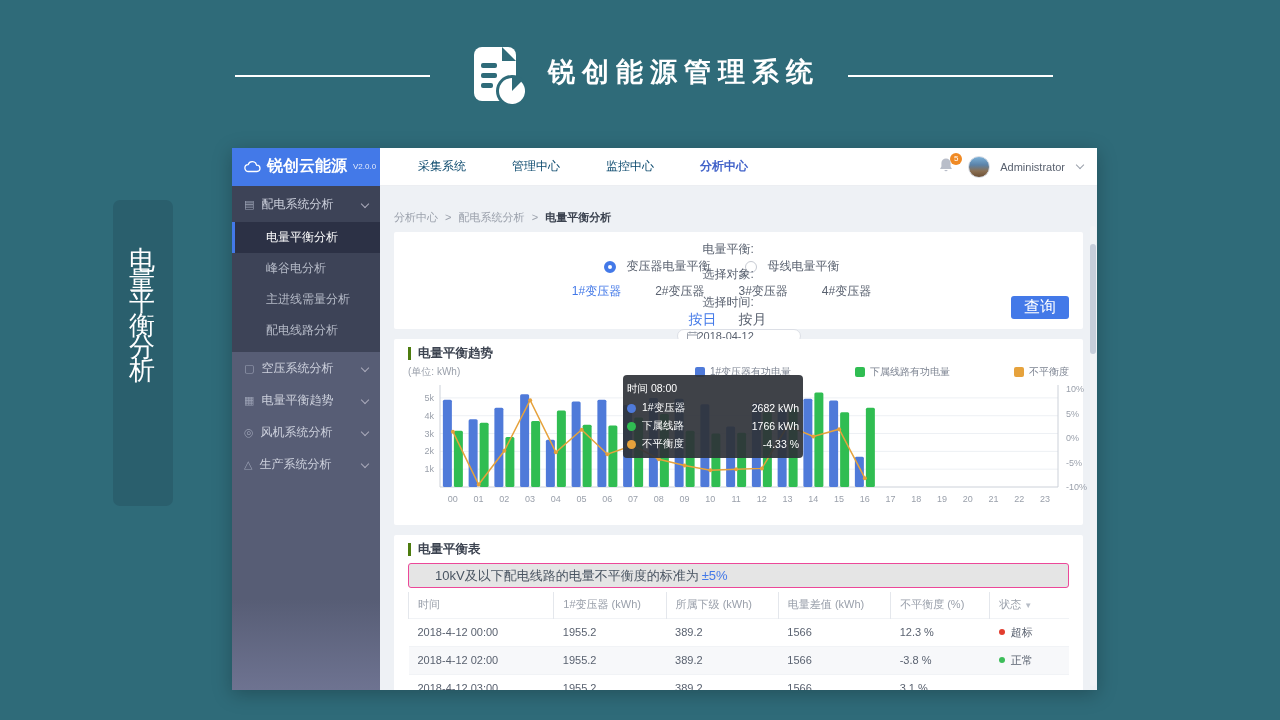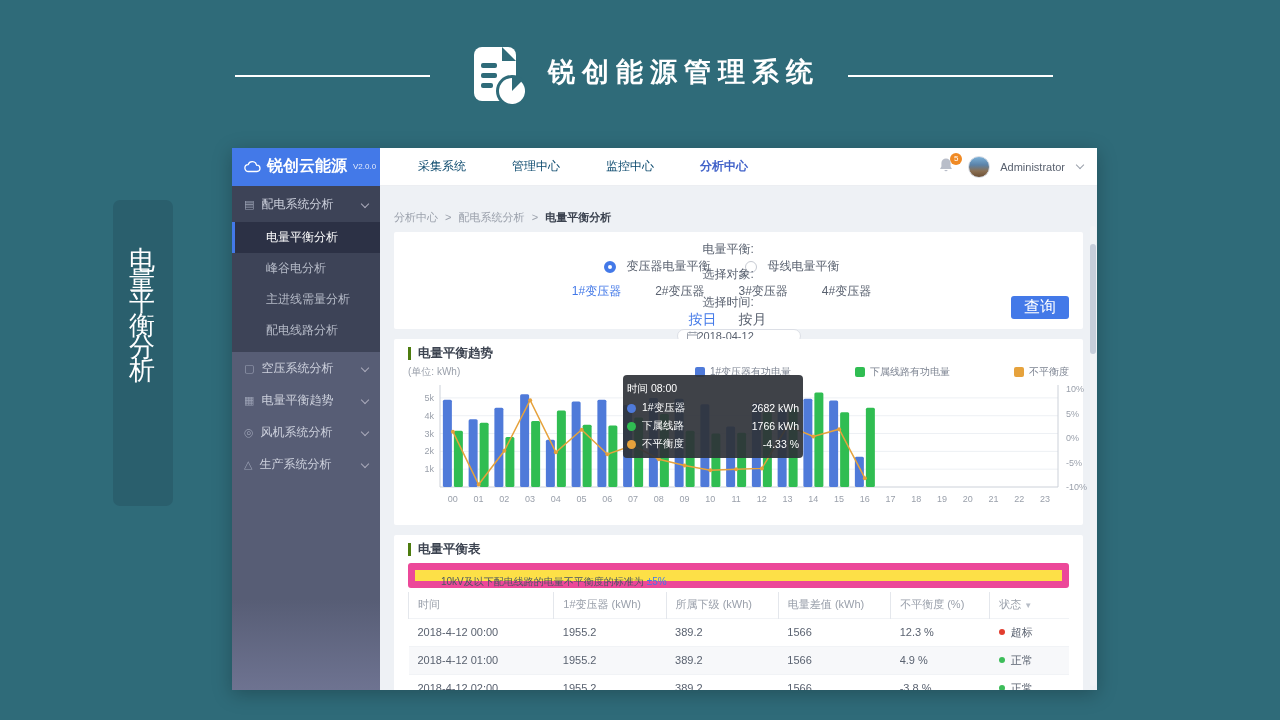--- a/index.html
+++ b/index.html
@@ -98,22 +98,22 @@
   .legend-swatch { width:10px; height:10px; border-radius:2px; }
   .chart-wrap { position:relative; margin-top:2px; }
   .tooltip { position:absolute; left:215px; top:-6px; width:180px; background:rgba(47,50,56,.92);
     border-radius:4px; padding:7px 4px; color:#fff; font-size:10.5px; z-index:5; }
   .tooltip .tt-title { margin-bottom:5px; }
   .tt-row { display:flex; align-items:center; gap:6px; margin-top:4px; }
   .tt-dot { width:9px; height:9px; border-radius:50%; flex:none; }
   .tt-val { margin-left:auto; }
 
   .table-card { margin-top:10px; padding:8px 14px 14px; }
-  .notice { margin-top:7px; background:#fde047; border:7px solid #ec4899; border-radius:3px;
-    height:25px; line-height:23px; padding-left:26px; font-size:10px; color:#4a5562; }
+  .notice { margin-top:7px; background:#e5e5e5; border:1px solid #ec4899; border-radius:3px;
+    height:25px; line-height:23px; padding-left:26px; font-size:13px; color:#4a5562; }
   .notice b { color:#4379e8; font-weight:normal; margin-left:3px; }
   table { width:100%; border-collapse:collapse; margin-top:4px; }
   th { font-size:11px; color:#9aa0ab; font-weight:normal; text-align:left; height:26px;
     border-left:1px solid #e4e7ec; padding-left:9px; }
   th .sort { font-size:8px; color:#b6bcc6; cursor:pointer; }
   td { font-size:11px; color:#5a6270; height:27px; padding-left:9px;
     border-top:1px solid #f1f3f6; }
   tbody tr:nth-child(even) { background:#f7f8fa; }
   .status-cell { display:flex; align-items:center; gap:6px; height:27px; }
   .status-dot { width:6px; height:6px; border-radius:50%; }
@@ -464,33 +464,20 @@
                 <td>1566</td>
                 <td>12.3 %</td>
                 <td>
                   <span class="status-cell">
                     <span class="status-dot" style="background: rgb(226, 61, 46);"></span>
                     <span>超标</span>
                   </span>
                 </td>
               </tr>
 
-              <tr>
-                <td>2018-4-12 01:00</td>
-                <td>1955.2</td>
-                <td>389.2</td>
-                <td>1566</td>
-                <td>4.9 %</td>
-                <td>
-                  <span class="status-cell">
-                    <span class="status-dot" style="background: rgb(61, 189, 90);"></span>
-                    <span>正常</span>
-                  </span>
-                </td>
-              </tr>
 
               <tr>
                 <td>2018-4-12 02:00</td>
                 <td>1955.2</td>
                 <td>389.2</td>
                 <td>1566</td>
                 <td>-3.8 %</td>
                 <td>
                   <span class="status-cell">
                     <span class="status-dot" style="background: rgb(61, 189, 90);"></span>

